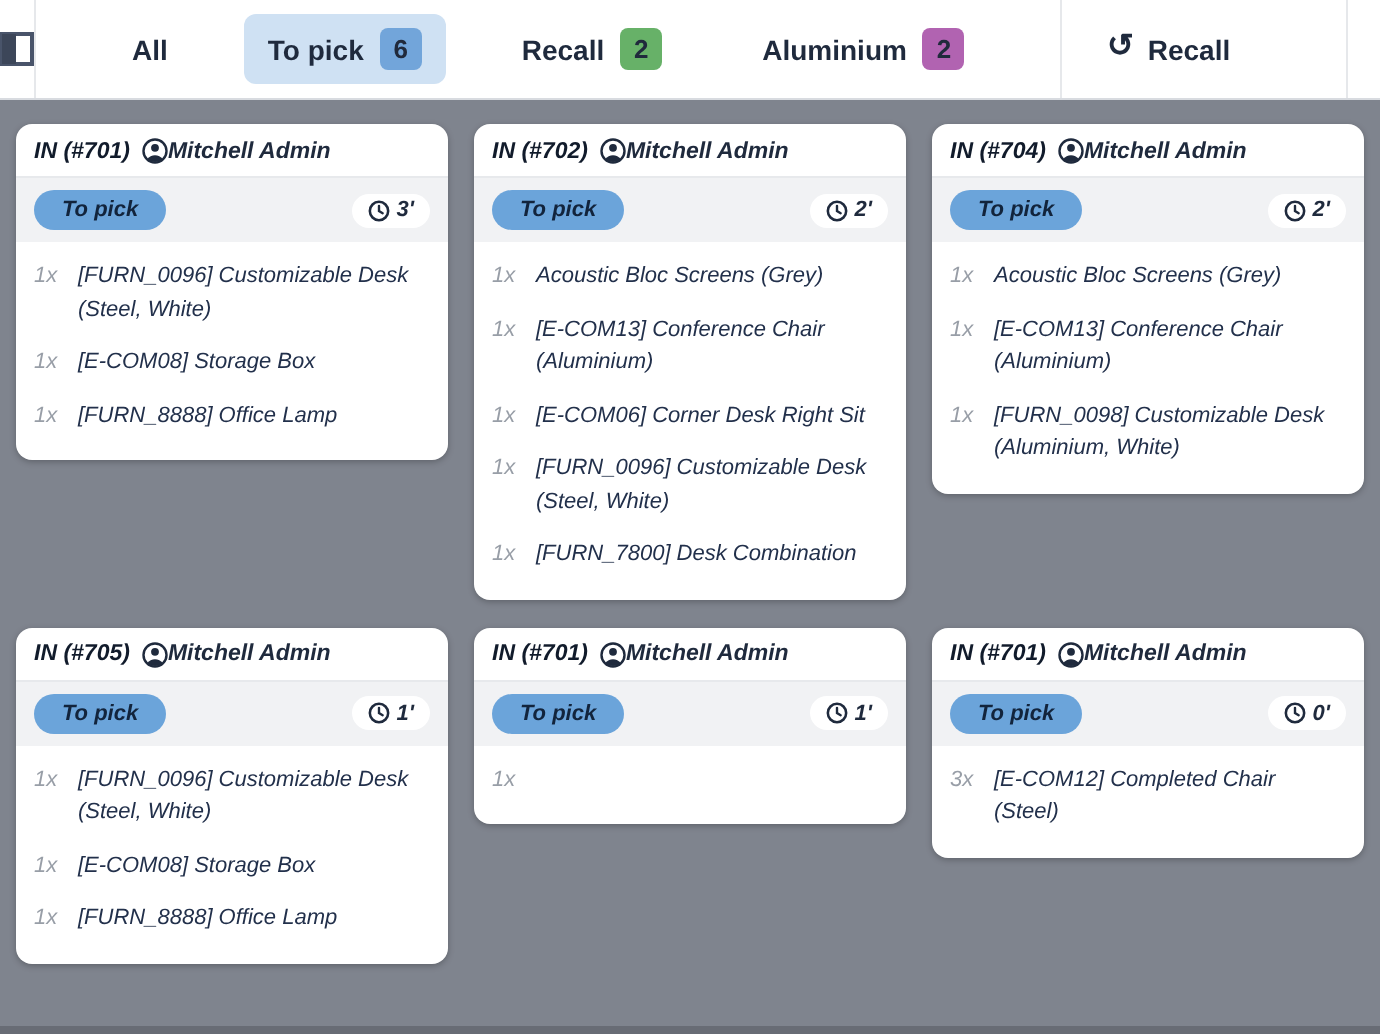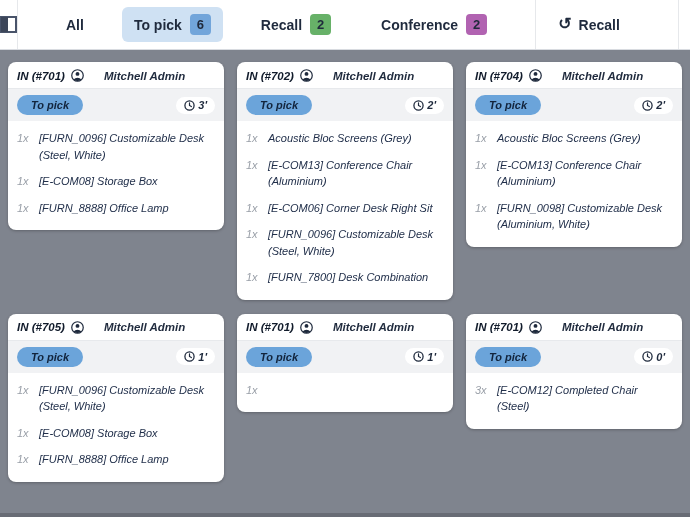--- a/index.html
+++ b/index.html
@@ -57,21 +57,21 @@
   .card {
     background:#ffffff; border-radius:8px; overflow:hidden;
     box-shadow:0 1px 3px rgba(0,0,0,.25); cursor:pointer;
   }
   .card-header {
     display:flex; align-items:center; gap:6px;
     padding:7px 9px 6px 9px; font-size:11.5px;
     border-bottom:1px solid #e7e9ec;
   }
   .card-ref { font-weight:700; color:#111b2b; }
-  .user-wrap { display:flex; align-items:center; gap:20px; font-weight:600; color:#1f2a3d; }
+  .user-wrap { display:flex; align-items:center; gap:0; font-weight:600; color:#1f2a3d; }
   .badge-row {
     display:flex; align-items:center; justify-content:space-between;
     padding:6px 9px; background:#f1f2f4;
   }
   .status-pill {
     background:#6ba4da; color:#12243c;
     font-size:11px; font-weight:600;
     padding:4px 14px; border-radius:20px;
   }
   .time-pill {
@@ -111,21 +111,21 @@
     </div>
     <div class="tab active">
       <span>To pick</span>
       <span class="tab-count blue">6</span>
     </div>
     <div class="tab">
       <span>Recall</span>
       <span class="tab-count green">2</span>
     </div>
     <div class="tab">
-      <span>Conference</span>
+      <span>Aluminium</span>
       <span class="tab-count purple">2</span>
     </div>
   </div>
 
   <div class="action-area">
     <span class="recall-icon">↺</span>
     <span>Recall</span>
   </div>
   <div class="action-area">
     <span>Close</span>

